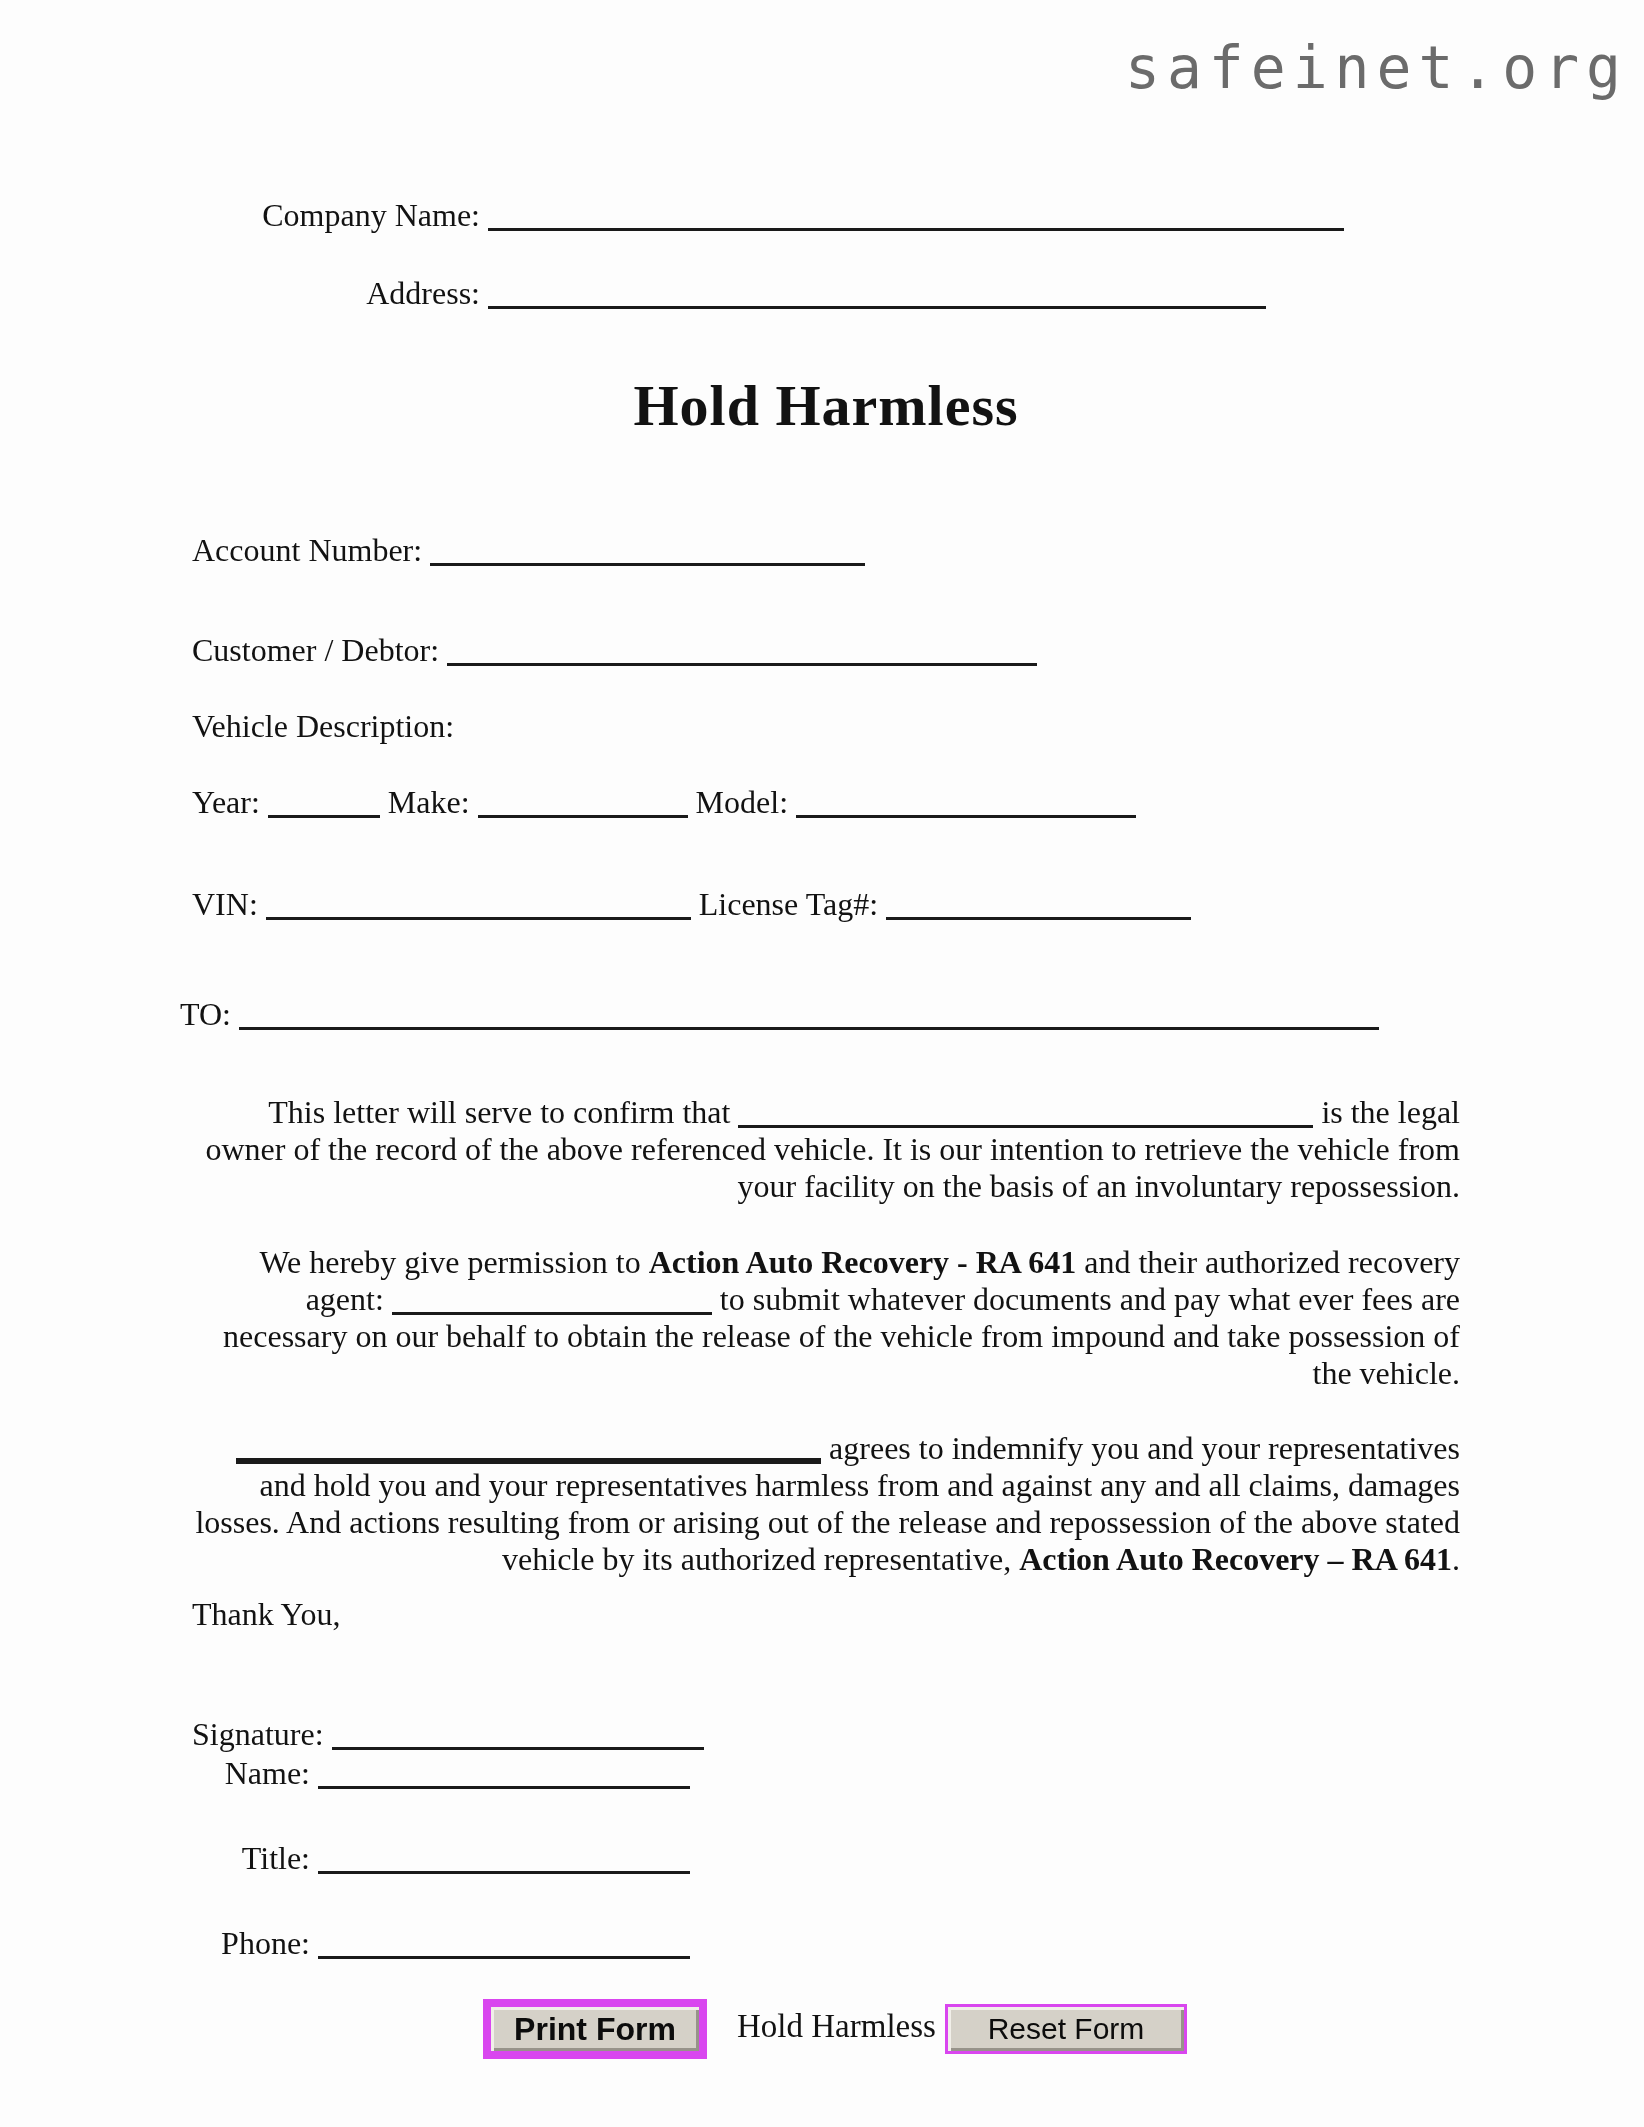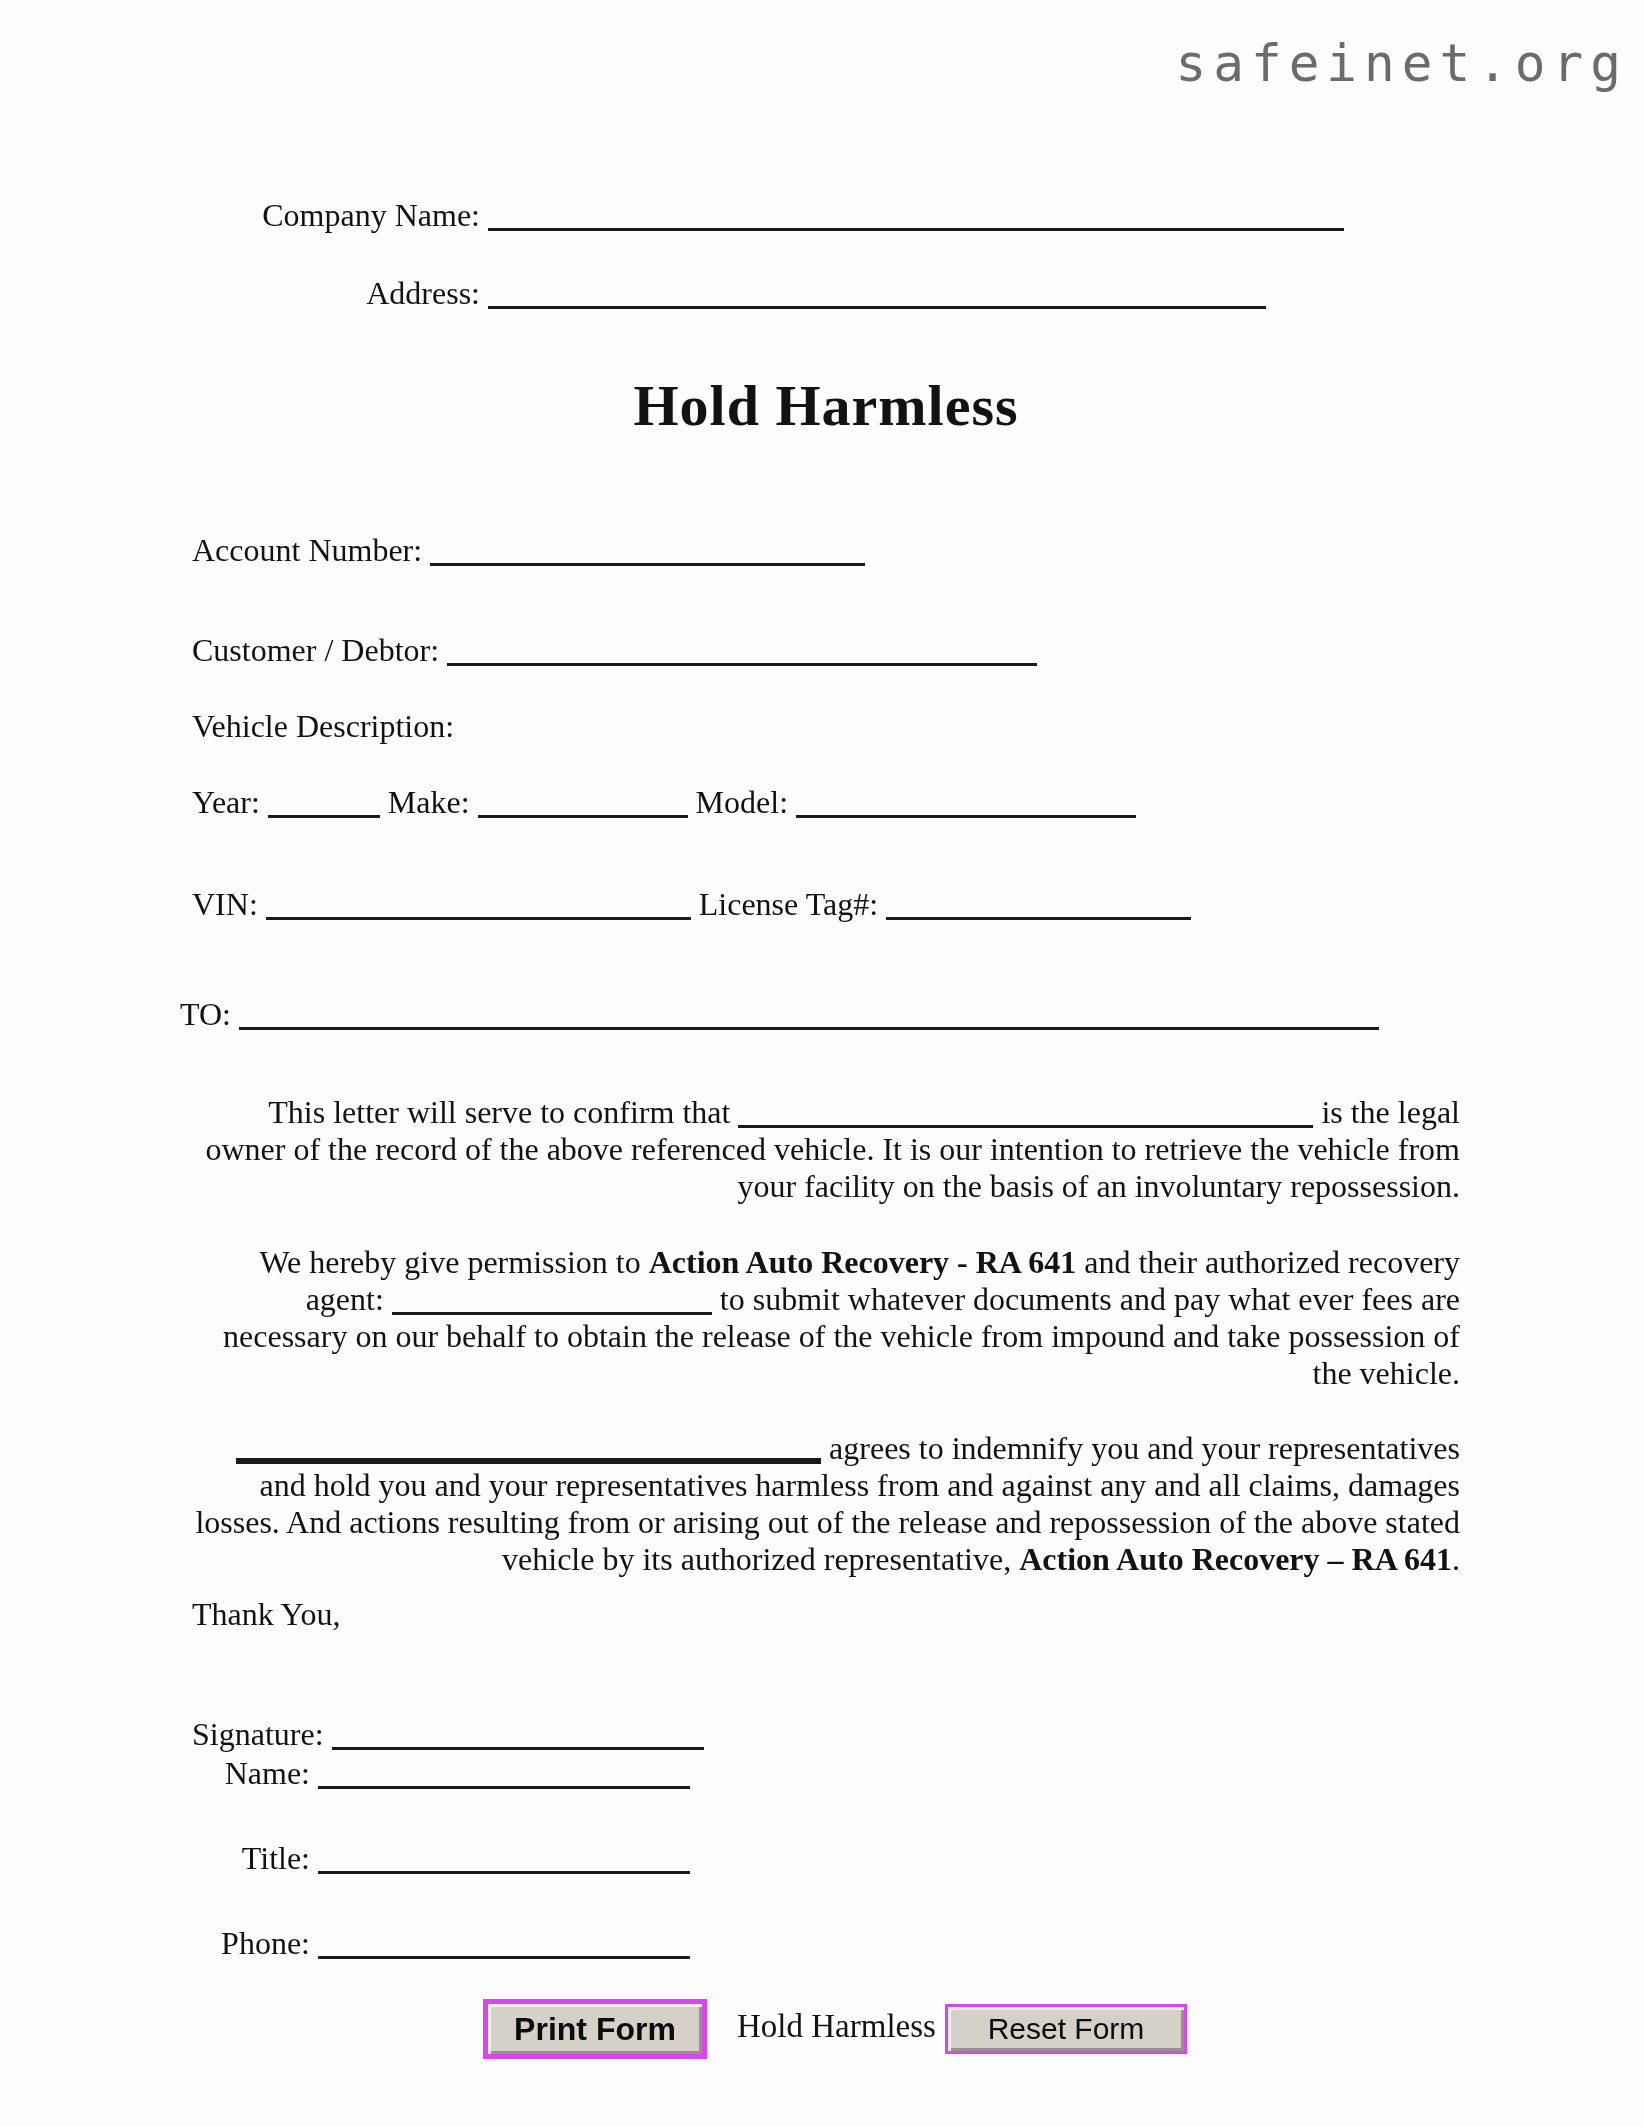--- a/index.html
+++ b/index.html
@@ -7,21 +7,21 @@
     position:relative;
     width:1644px; height:2127px;
     background:#fdfdfd;
     font-family:"Liberation Serif","DejaVu Serif",serif;
     color:#121212;
     overflow:hidden;
   }
   .logo {
     position:absolute; top:34px; right:16px;
     font-family:"DejaVu Sans Mono","Liberation Mono",monospace;
-    font-size:51px; letter-spacing:7px; color:#6b6b6b;
+    font-size:58px; letter-spacing:7px; color:#6b6b6b;
     white-space:nowrap;
   }
   .row { position:absolute; font-size:32px; white-space:nowrap; }
   .label-box { display:inline-block; text-align:right; }
   .w218 { width:218px; }
   .w118 { width:118px; }
   .blank {
     display:inline-block; height:3px;
     border-bottom:3px solid #1a1a1a;
     transform:translateY(5px);
@@ -50,21 +50,21 @@
   #row-vin       { top:886px;  left:192px; }
   #row-to        { top:996px;  left:180px; }
   #thank-you     { top:1596px; left:192px; }
   #row-signature { top:1668px; left:192px;margin-top:48px; }
   #row-name      { top:1755px; left:192px; }
   #row-title     { top:1840px; left:192px; }
   #row-phone     { top:1925px; left:192px; }
   .btn {
     position:absolute; box-sizing:border-box;
     background:#d5d1c8; color:#0c0c0c;
-    border:5px solid #d946ef;
+    border:8px solid #d946ef;
     box-shadow: inset 3px 3px 0 #f1efe9, inset -3px -3px 0 #97938a;
     font-family:"Liberation Sans","DejaVu Sans",sans-serif;
     cursor:pointer; padding:0;
   }
   #print-btn { left:483px; top:1999px; width:224px; height:60px; font-size:32px; font-weight:bold; }
   #reset-btn { left:945px; top:2004px; width:242px; height:50px; font-size:30px; font-weight:normal; border-width:3px; }
   #footer-label { position:absolute; left:737px; top:2008px; font-size:33px; }
 </style>
 </head>
 <body>

